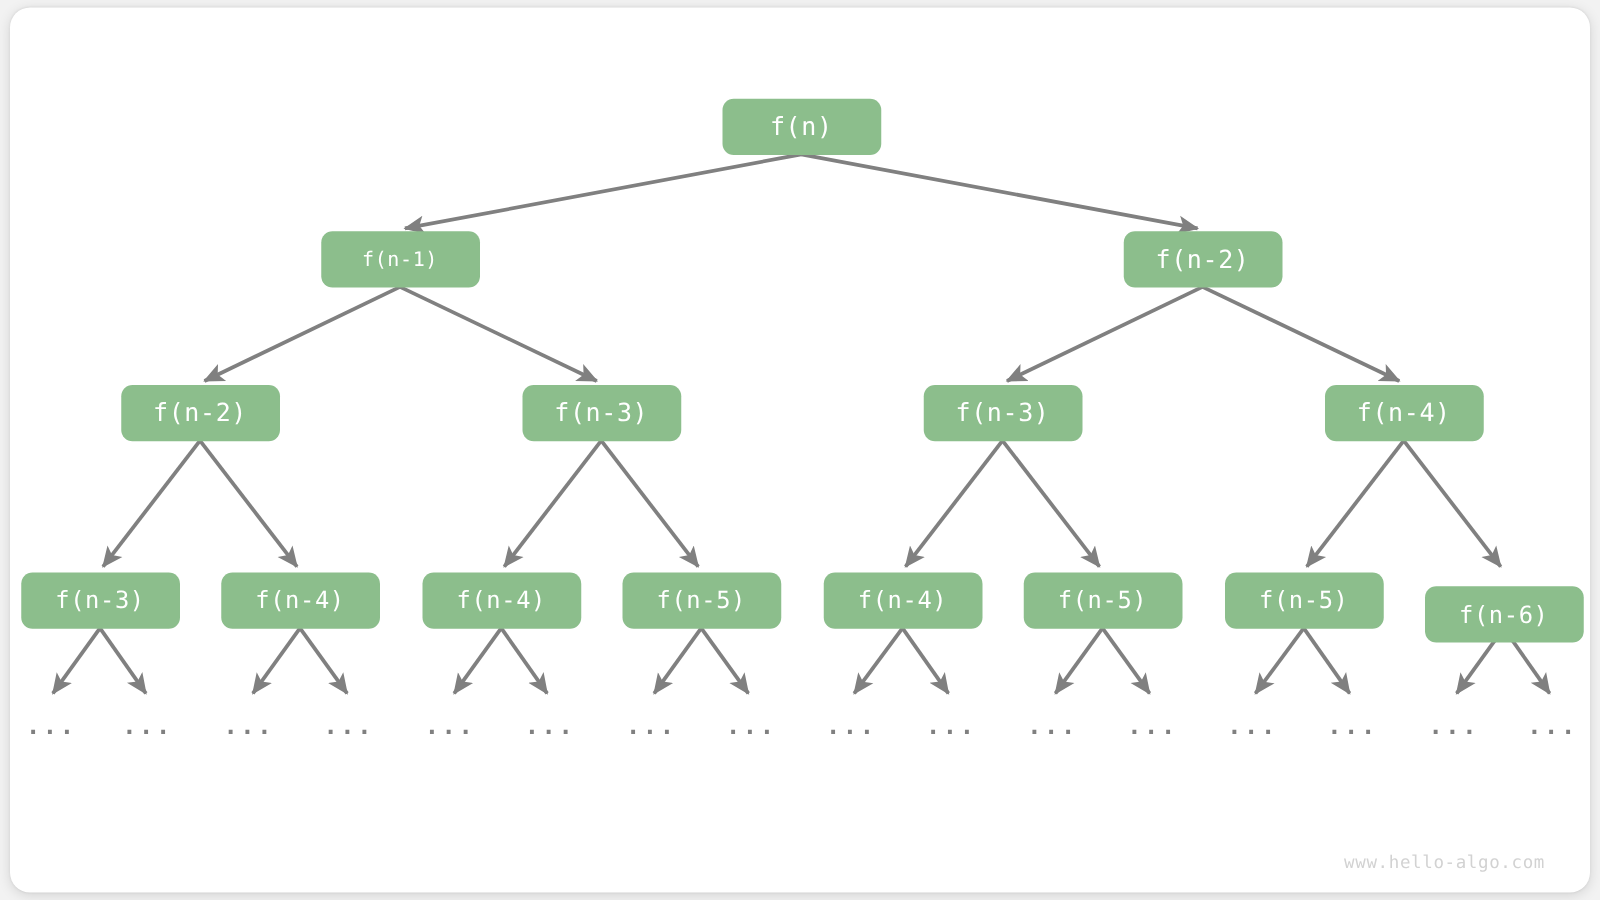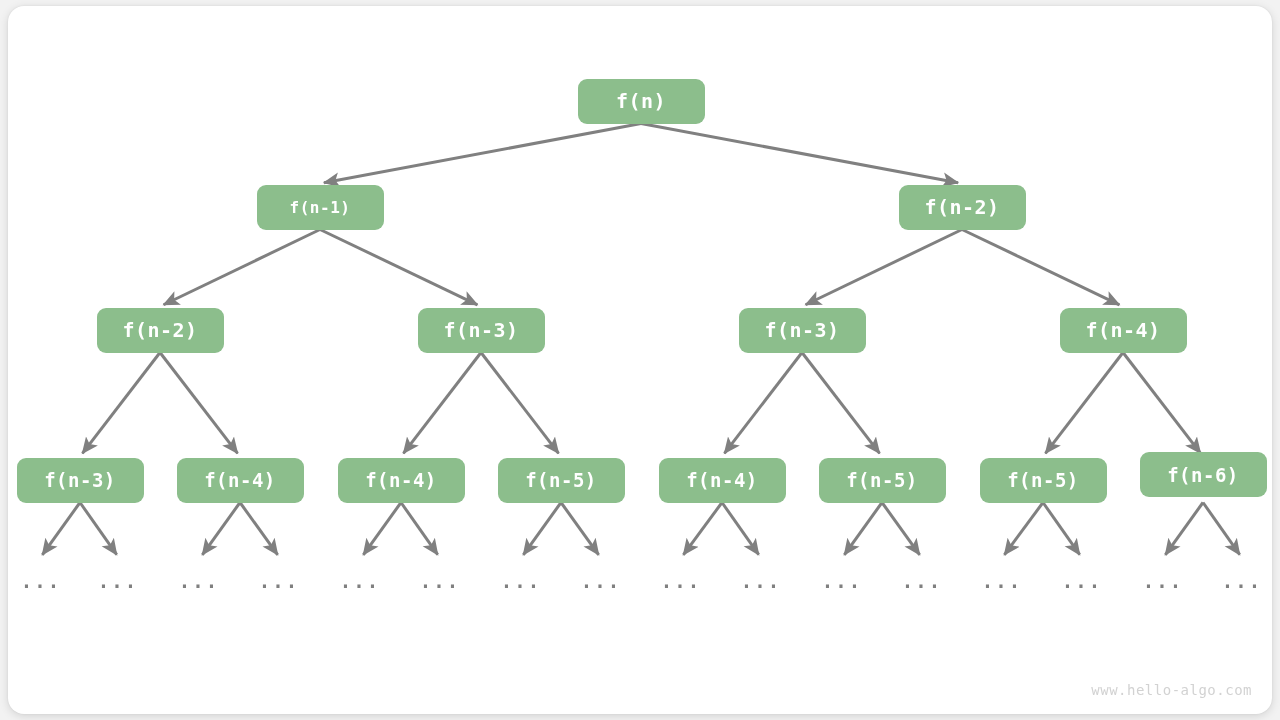--- a/index.html
+++ b/index.html
@@ -44,40 +44,40 @@
   }
   .node {
     position: absolute;
     background: #8CBE8C;
     color: #ffffff;
     border-radius: 9px;
     display: flex;
     align-items: center;
     justify-content: center;
     font-family: "DejaVu Sans Mono", monospace;
-    font-weight: bold;
+    font-weight: normal;
     letter-spacing: 0.5px;
     box-sizing: border-box;
     white-space: nowrap;
     text-align: center;
   }
   .ellipsis {
     position: absolute;
     color: #808080;
     font-family: "DejaVu Sans Mono", monospace;
     font-size: 19px;
     font-weight: bold;
     letter-spacing: 2px;
     text-align: center;
     transform: translateX(-50%);
     white-space: nowrap;
   }
   #watermark {
     position: absolute;
-    right: 28px;
+    right: 44px;
     bottom: 22px;
     color: #d2d2d2;
     font-family: "DejaVu Sans Mono", monospace;
     font-size: 14px;
     letter-spacing: 0.5px;
     white-space: nowrap;
   }
 </style>
 </head>
 <body>
@@ -162,21 +162,21 @@
         </div>
         <div class="node" style="left: 658.5px; top: 457.5px; width: 127px; height: 45px; font-size: 19px; background: rgb(140, 190, 140); color: rgb(255, 255, 255);">
           <span>f(n-4)</span>
         </div>
         <div class="node" style="left: 818.5px; top: 457.5px; width: 127px; height: 45px; font-size: 19px; background: rgb(140, 190, 140); color: rgb(255, 255, 255);">
           <span>f(n-5)</span>
         </div>
         <div class="node" style="left: 979.5px; top: 457.5px; width: 127px; height: 45px; font-size: 19px; background: rgb(140, 190, 140); color: rgb(255, 255, 255);">
           <span>f(n-5)</span>
         </div>
-        <div class="node" style="left: 1139.5px; top: 452px; width: 127px; height: 45px; font-size: 19px; background: rgb(140, 190, 140); color: rgb(255, 255, 255);">
+        <div class="node" style="left: 1139.5px; top: 469px; width: 127px; height: 45px; font-size: 19px; background: rgb(140, 190, 140); color: rgb(255, 255, 255);">
           <span>f(n-6)</span>
         </div>
       </div>
     <div id="ellipsis-layer">
         <div class="ellipsis" style="left: 41px; top: 570px; color: rgb(128, 128, 128);">...</div>
         <div class="ellipsis" style="left: 118px; top: 570px; color: rgb(128, 128, 128);">...</div>
         <div class="ellipsis" style="left: 199px; top: 570px; color: rgb(128, 128, 128);">...</div>
         <div class="ellipsis" style="left: 279px; top: 570px; color: rgb(128, 128, 128);">...</div>
         <div class="ellipsis" style="left: 360px; top: 570px; color: rgb(128, 128, 128);">...</div>
         <div class="ellipsis" style="left: 440px; top: 570px; color: rgb(128, 128, 128);">...</div>

